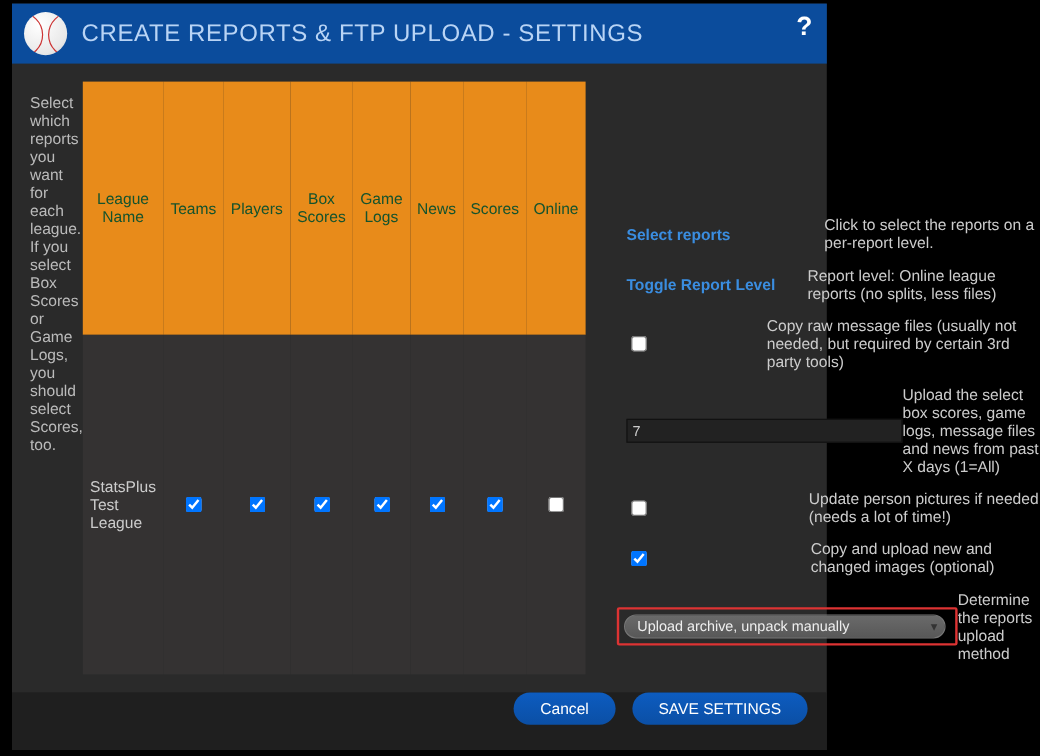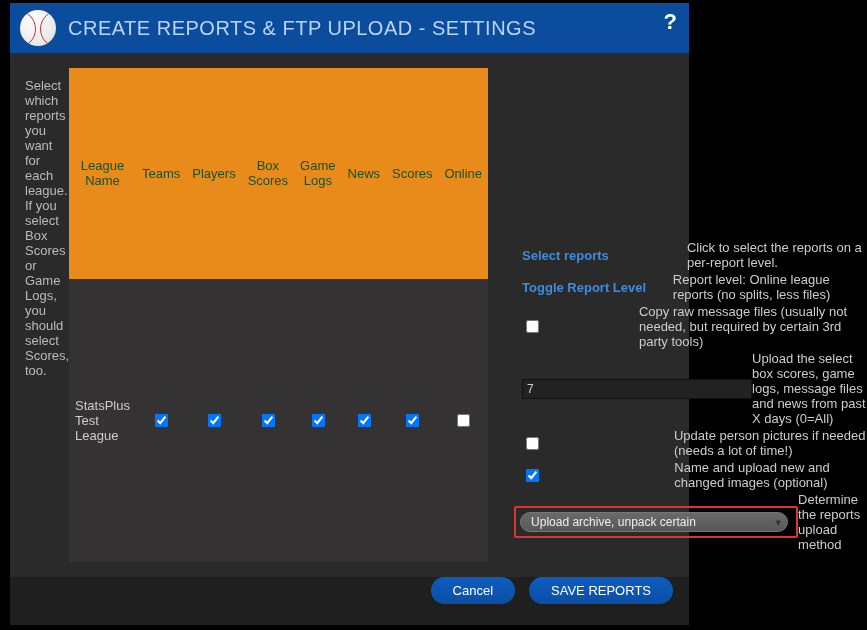--- a/index.html
+++ b/index.html
@@ -86,21 +86,21 @@
   }
   .cb {
      width: 13px;
      height: 13px;
      vertical-align: middle;
   }
   .options {
     margin-top: auto;
     display: flex;
     flex-direction: column;
-    gap: 2px;
+    gap: 12px;
     padding-left: 34px;
     padding-bottom: 10px;
   }
   .opt-row {
     display: flex;
     align-items: center;
     min-height: 22px;
   }
   .opt-left {
     width: 248px;
@@ -231,51 +231,51 @@
         <div class="opt-left">
             <input class="cb" type="checkbox" style="">
           </div>
         <div class="opt-desc">Copy raw message files (usually not needed, but required by certain 3rd party tools)</div>
       </div>
 
       <div class="opt-row">
         <div class="opt-left">
             <input class="text-field" type="text" value="7" style="">
           </div>
-        <div class="opt-desc">Upload the select box scores, game logs, message files and news from past X days (0=All)</div>
+        <div class="opt-desc">Upload the select box scores, game logs, message files and news from past X days (1=All)</div>
       </div>
 
       <div class="opt-row">
         <div class="opt-left">
             <input class="cb" type="checkbox" style="">
           </div>
         <div class="opt-desc">Update person pictures if needed (needs a lot of time!)</div>
       </div>
 
       <div class="opt-row">
         <div class="opt-left">
             <input class="cb" type="checkbox" checked="" style="">
           </div>
-        <div class="opt-desc">Name and upload new and changed images (optional)</div>
+        <div class="opt-desc">Copy and upload new and changed images (optional)</div>
       </div>
 
       <div class="opt-row">
         <div class="opt-left" style="width:284px;">
           <div class="dd-highlight">
             <div class="dropdown">
-              <span>Upload archive, unpack certain</span>
+              <span>Upload archive, unpack manually</span>
               <span class="chev">▾</span>
             </div>
           </div>
         </div>
         <div class="opt-desc">Determine the reports upload method</div>
       </div>
 
     </div>
 
   </div>
 
   <div class="footer">
     <button class="btn">Cancel</button>
-    <button class="btn">SAVE REPORTS</button>
+    <button class="btn">SAVE SETTINGS</button>
   </div>
 
 </div>
 
 </body></html>

